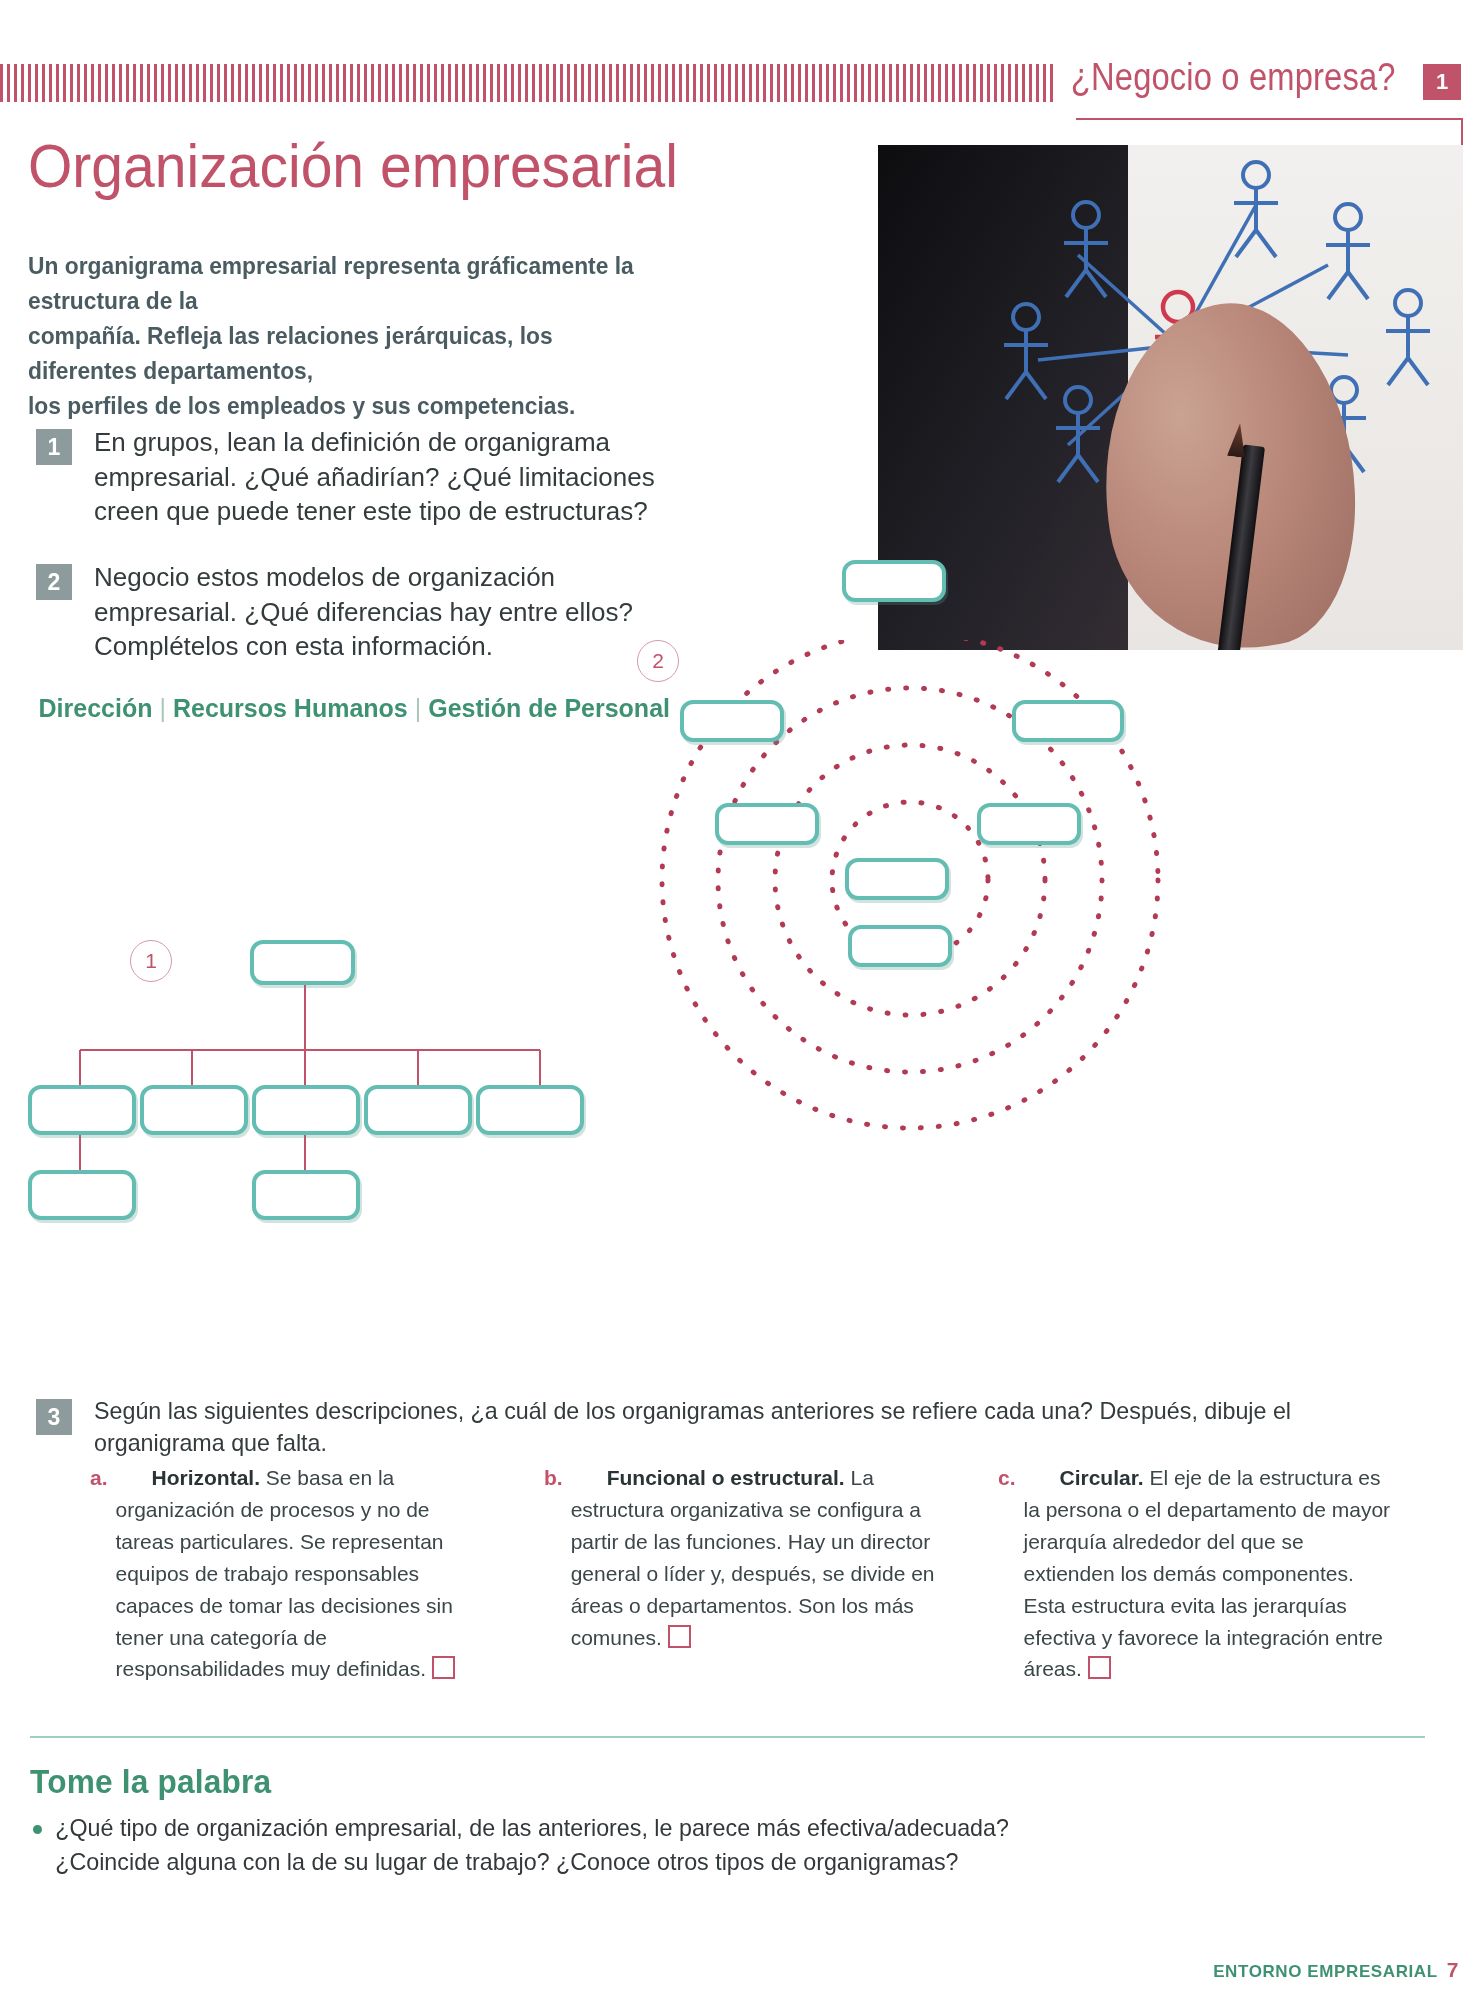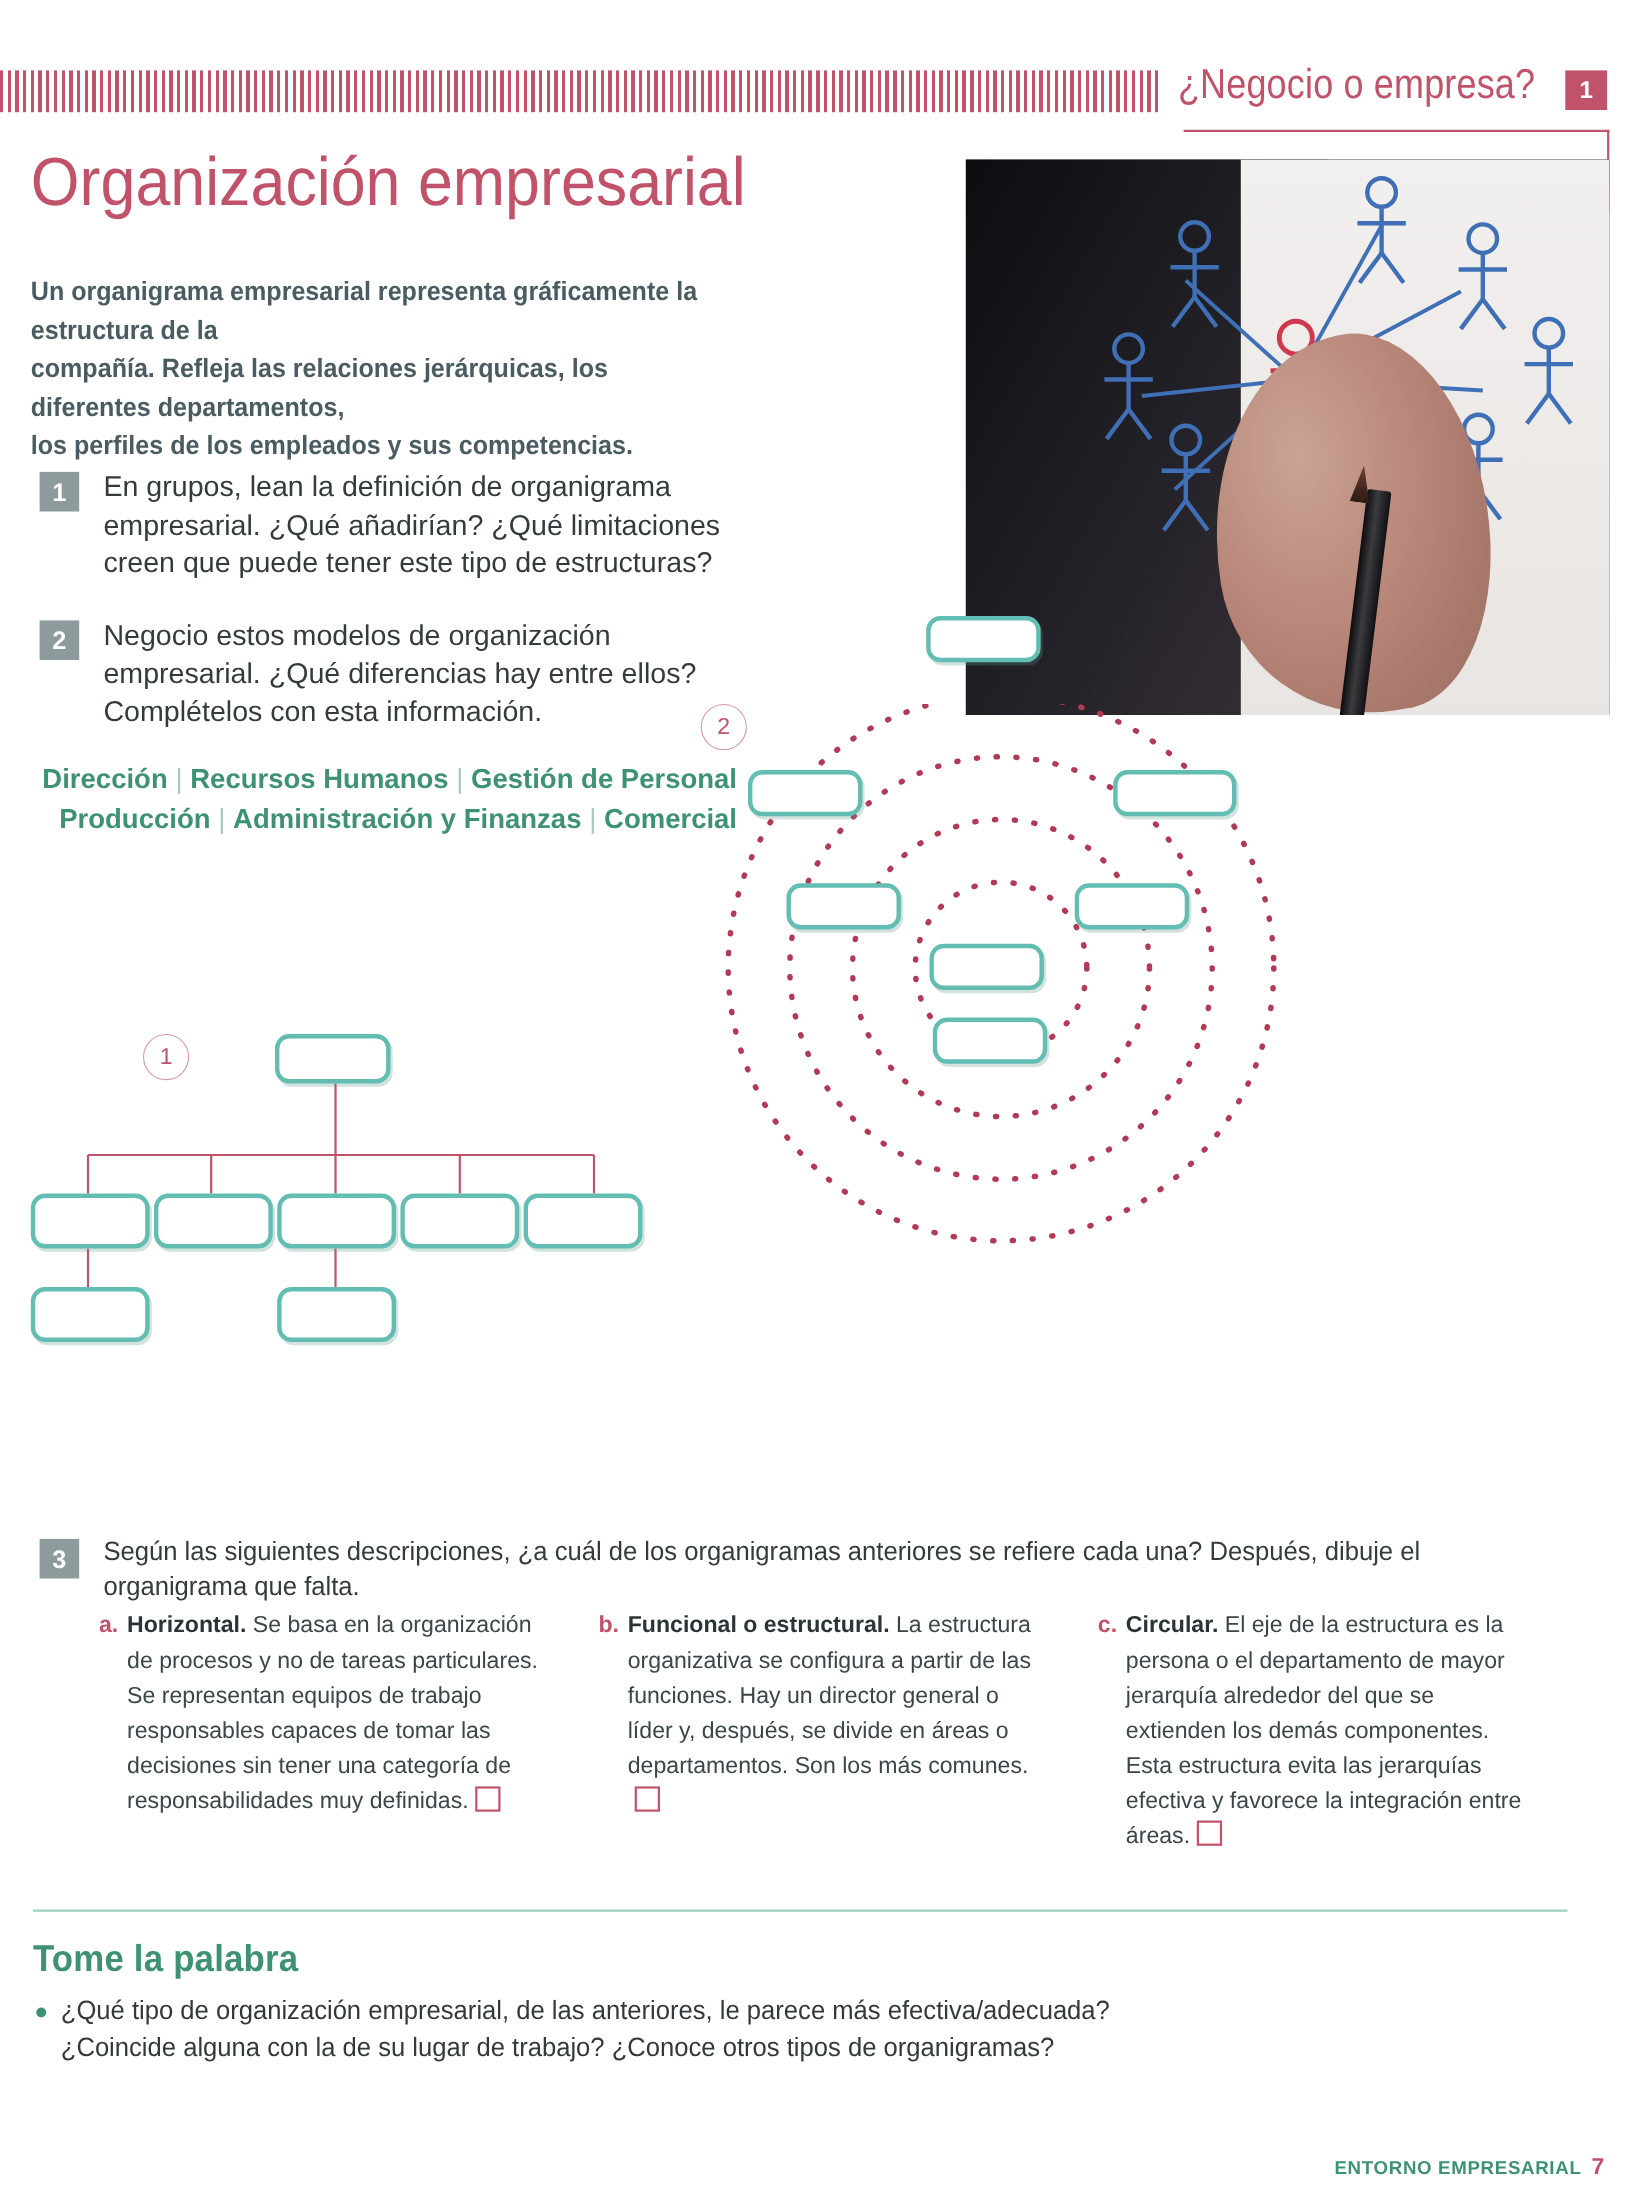--- a/index.html
+++ b/index.html
@@ -135,21 +135,21 @@
   
   .desc-cols{position:absolute;left:90px;top:1462px;width:1330px;display:flex;gap:54px;}
   .desc{
     width:400px;
     font-family:"Liberation Sans Narrow","Liberation Sans",sans-serif;
     font-size:21px;line-height:1.52;color:#3b4648;
     display:flex;
   }
   .desc .letter{color:#c0526a;font-weight:bold;margin-right:8px;flex:0 0 auto;}
   .desc .txt{flex:1 1 auto;}
-  .desc .txt b{color:#2a3436;font-weight:bold;}
+  .desc .txt b{color:#2a3436;font-weight:bold;margin-left:36px;}
   .cbox{
     display:inline-block;width:19px;height:19px;
     border:2px solid #c0526a;vertical-align:-3px;margin-left:6px;
   }
 
   
   .tome{position:absolute;left:30px;top:1762px;width:1350px;}
   .tome .rule{width:1395px;height:2px;background:#9ed0c0;margin-bottom:22px;position:absolute;left:0;top:-26px;}
   .tome h2{
     margin:0 0 10px 0;
@@ -277,23 +277,20 @@
 
   <div class="ex" id="ex2">
     <div class="num">2</div>
     <div class="body">Negocio estos modelos de organización empresarial. ¿Qué diferencias hay entre ellos? Complételos con esta información.</div>
   </div>
 
   <div class="deptbank" style="top:690px">
     <div class="row">
       <span>Dirección</span><span class="sep">|</span><span>Recursos Humanos</span><span class="sep">|</span><span>Gestión de Personal</span>
     </div>
-    <div class="row">
-      <span>Producción</span><span class="sep">|</span><span>Administración y Finanzas</span><span class="sep">|</span><span>Comercial</span>
-    </div>
   </div>
 
   <div id="tree-diagram">
     <div class="marker" style="left:130px;top:10px">1</div>
     <svg width="640" height="260" viewBox="0 0 640 260">
       <g stroke="#c0526a" stroke-width="2" fill="none">
         <line x1="305" y1="55" x2="305" y2="120"></line>
         <line x1="80" y1="120" x2="540" y2="120"></line>
         <line x1="80" y1="120" x2="80" y2="155"></line>
         <line x1="192" y1="120" x2="192" y2="155"></line>

